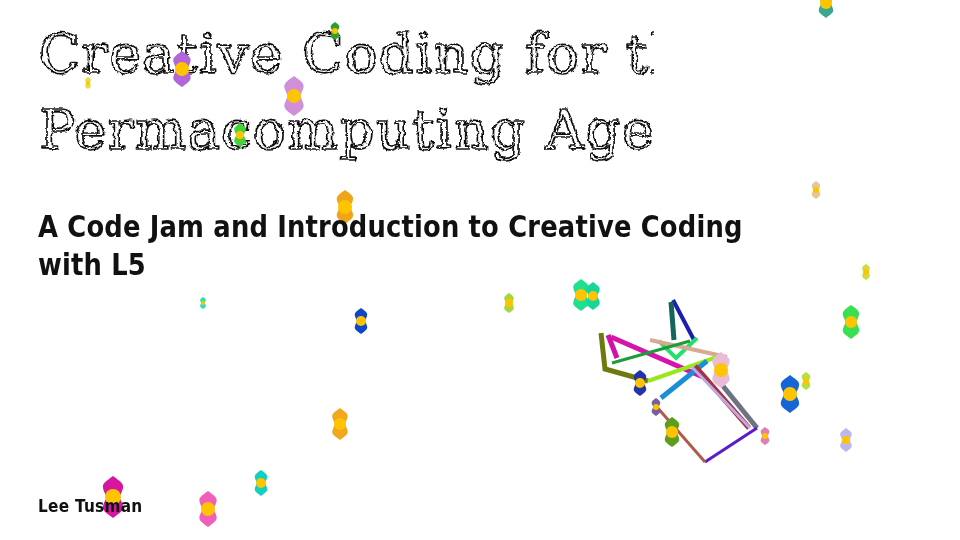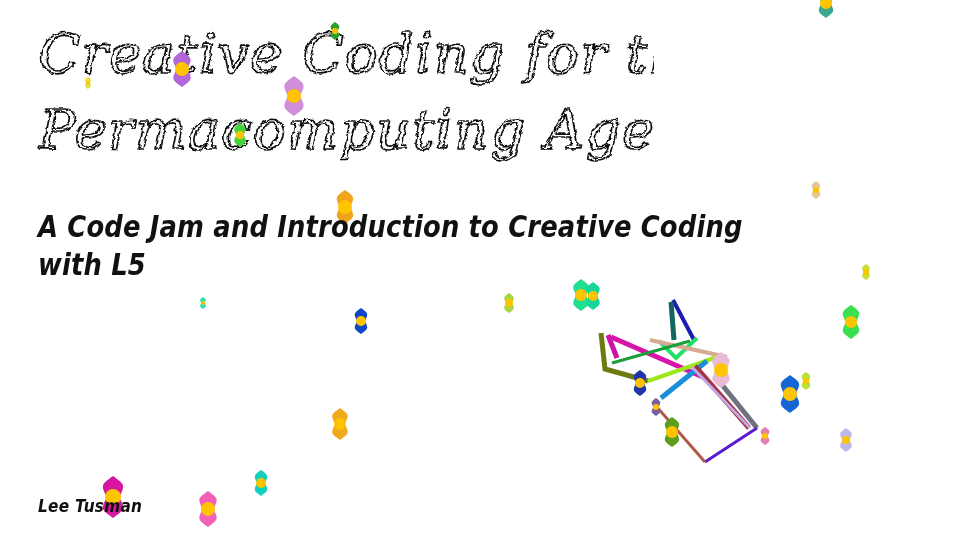--- a/index.html
+++ b/index.html
@@ -9,21 +9,20 @@
   }
   body {
     font-family: "Liberation Sans", sans-serif;
   }
   #slide {
     position: relative;
     width: 960px;
     height: 540px;
     background: #ffffff;
     overflow: hidden;
-    font-style: italic;
   }
   #decor-layer, #art-layer {
     position: absolute;
     left: 0;
     top: 0;
     width: 960px;
     height: 540px;
     pointer-events: none;
   }
   #decor-layer { z-index: 3; }

